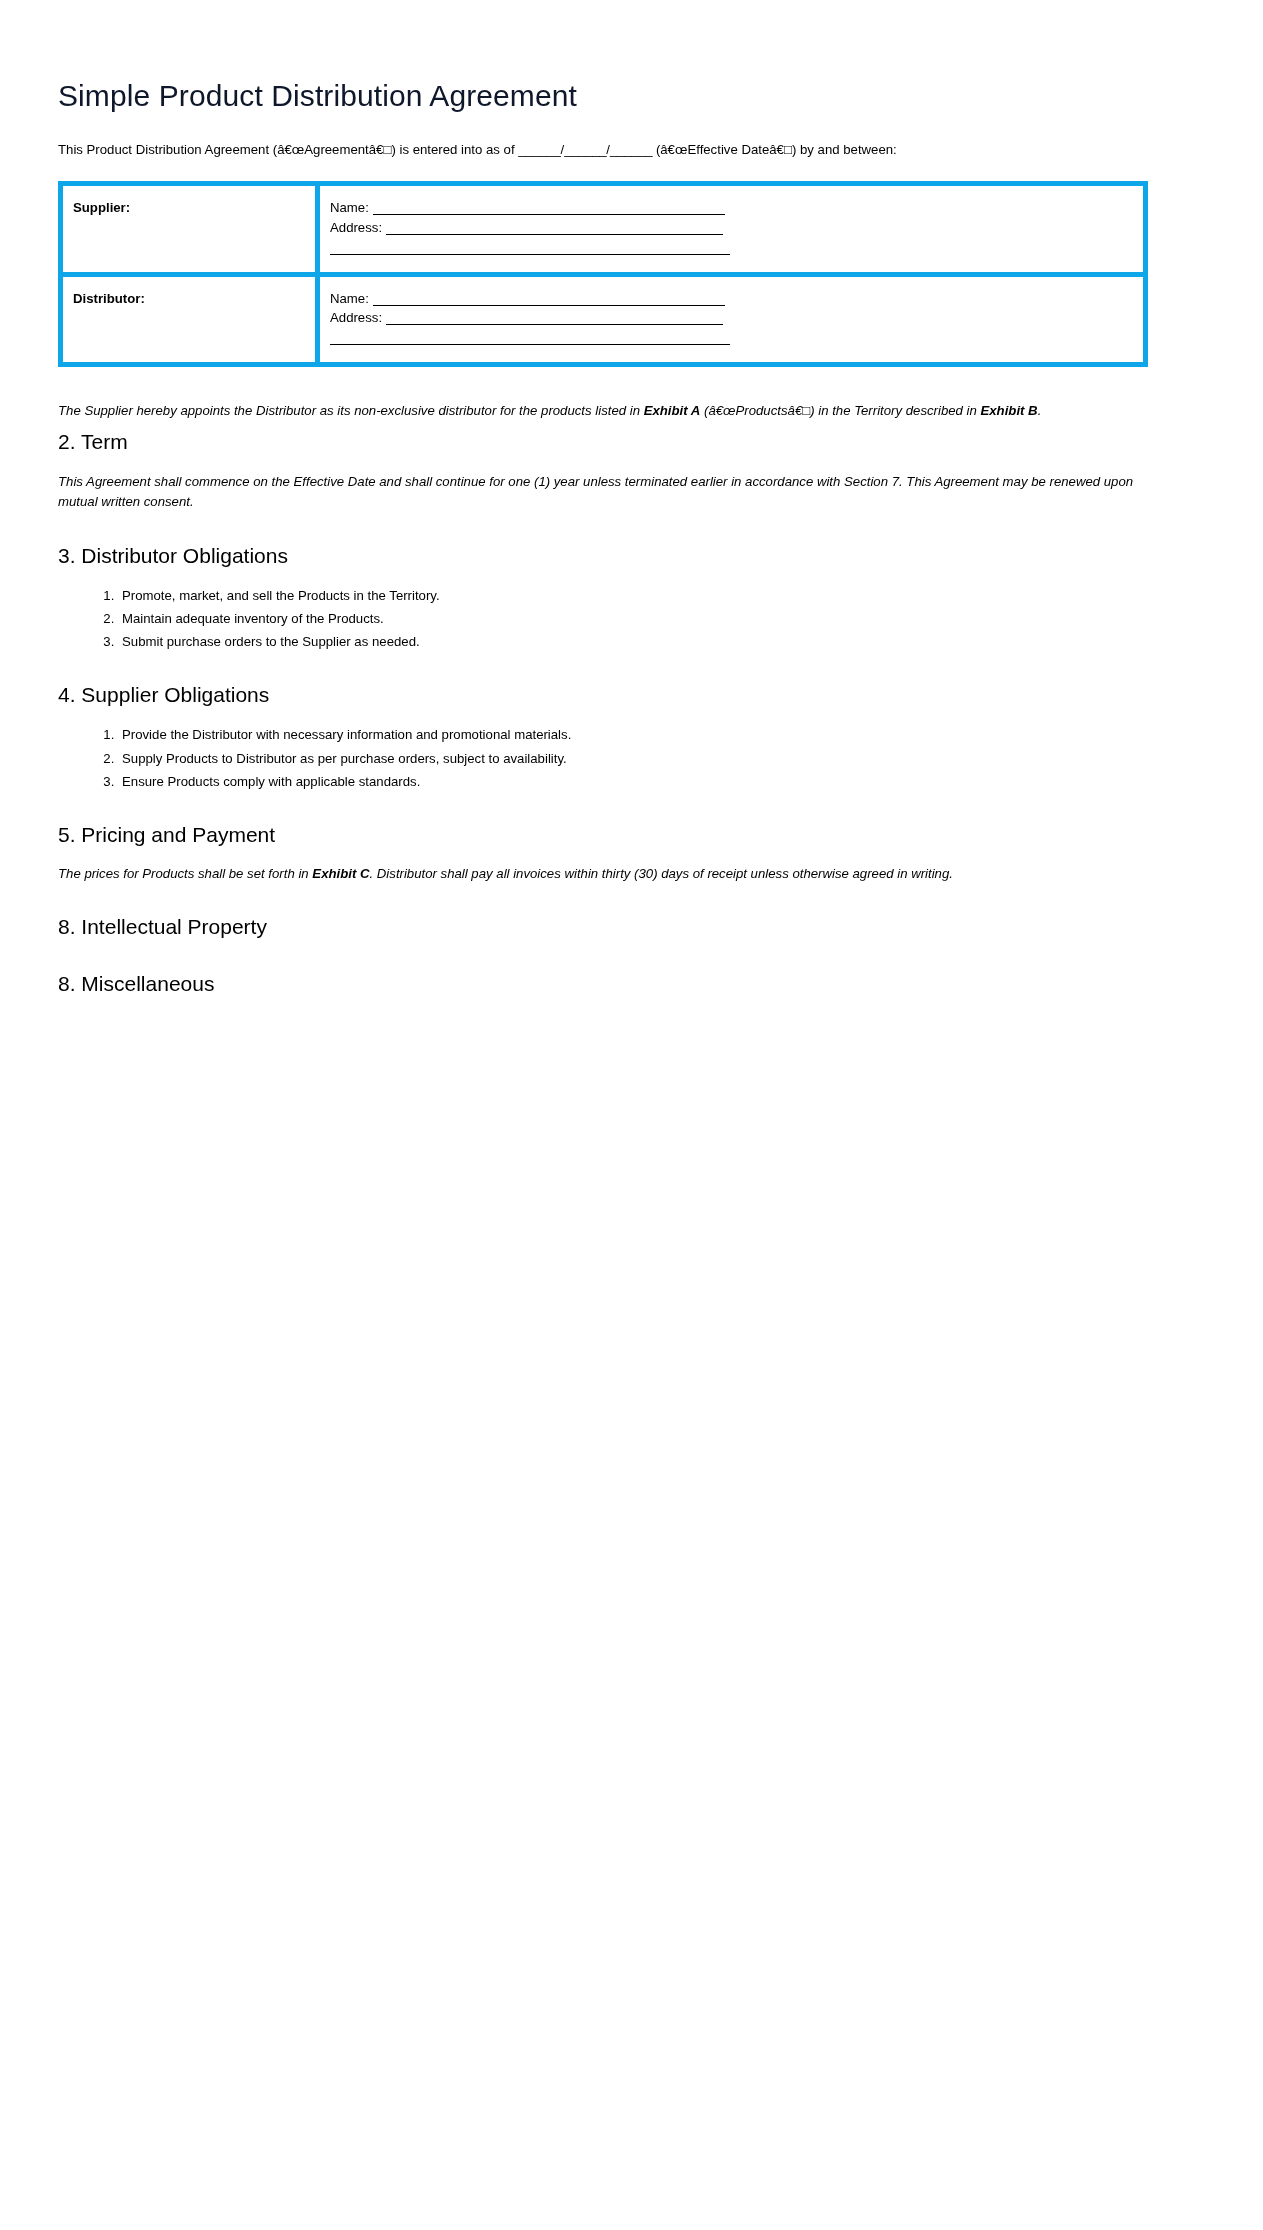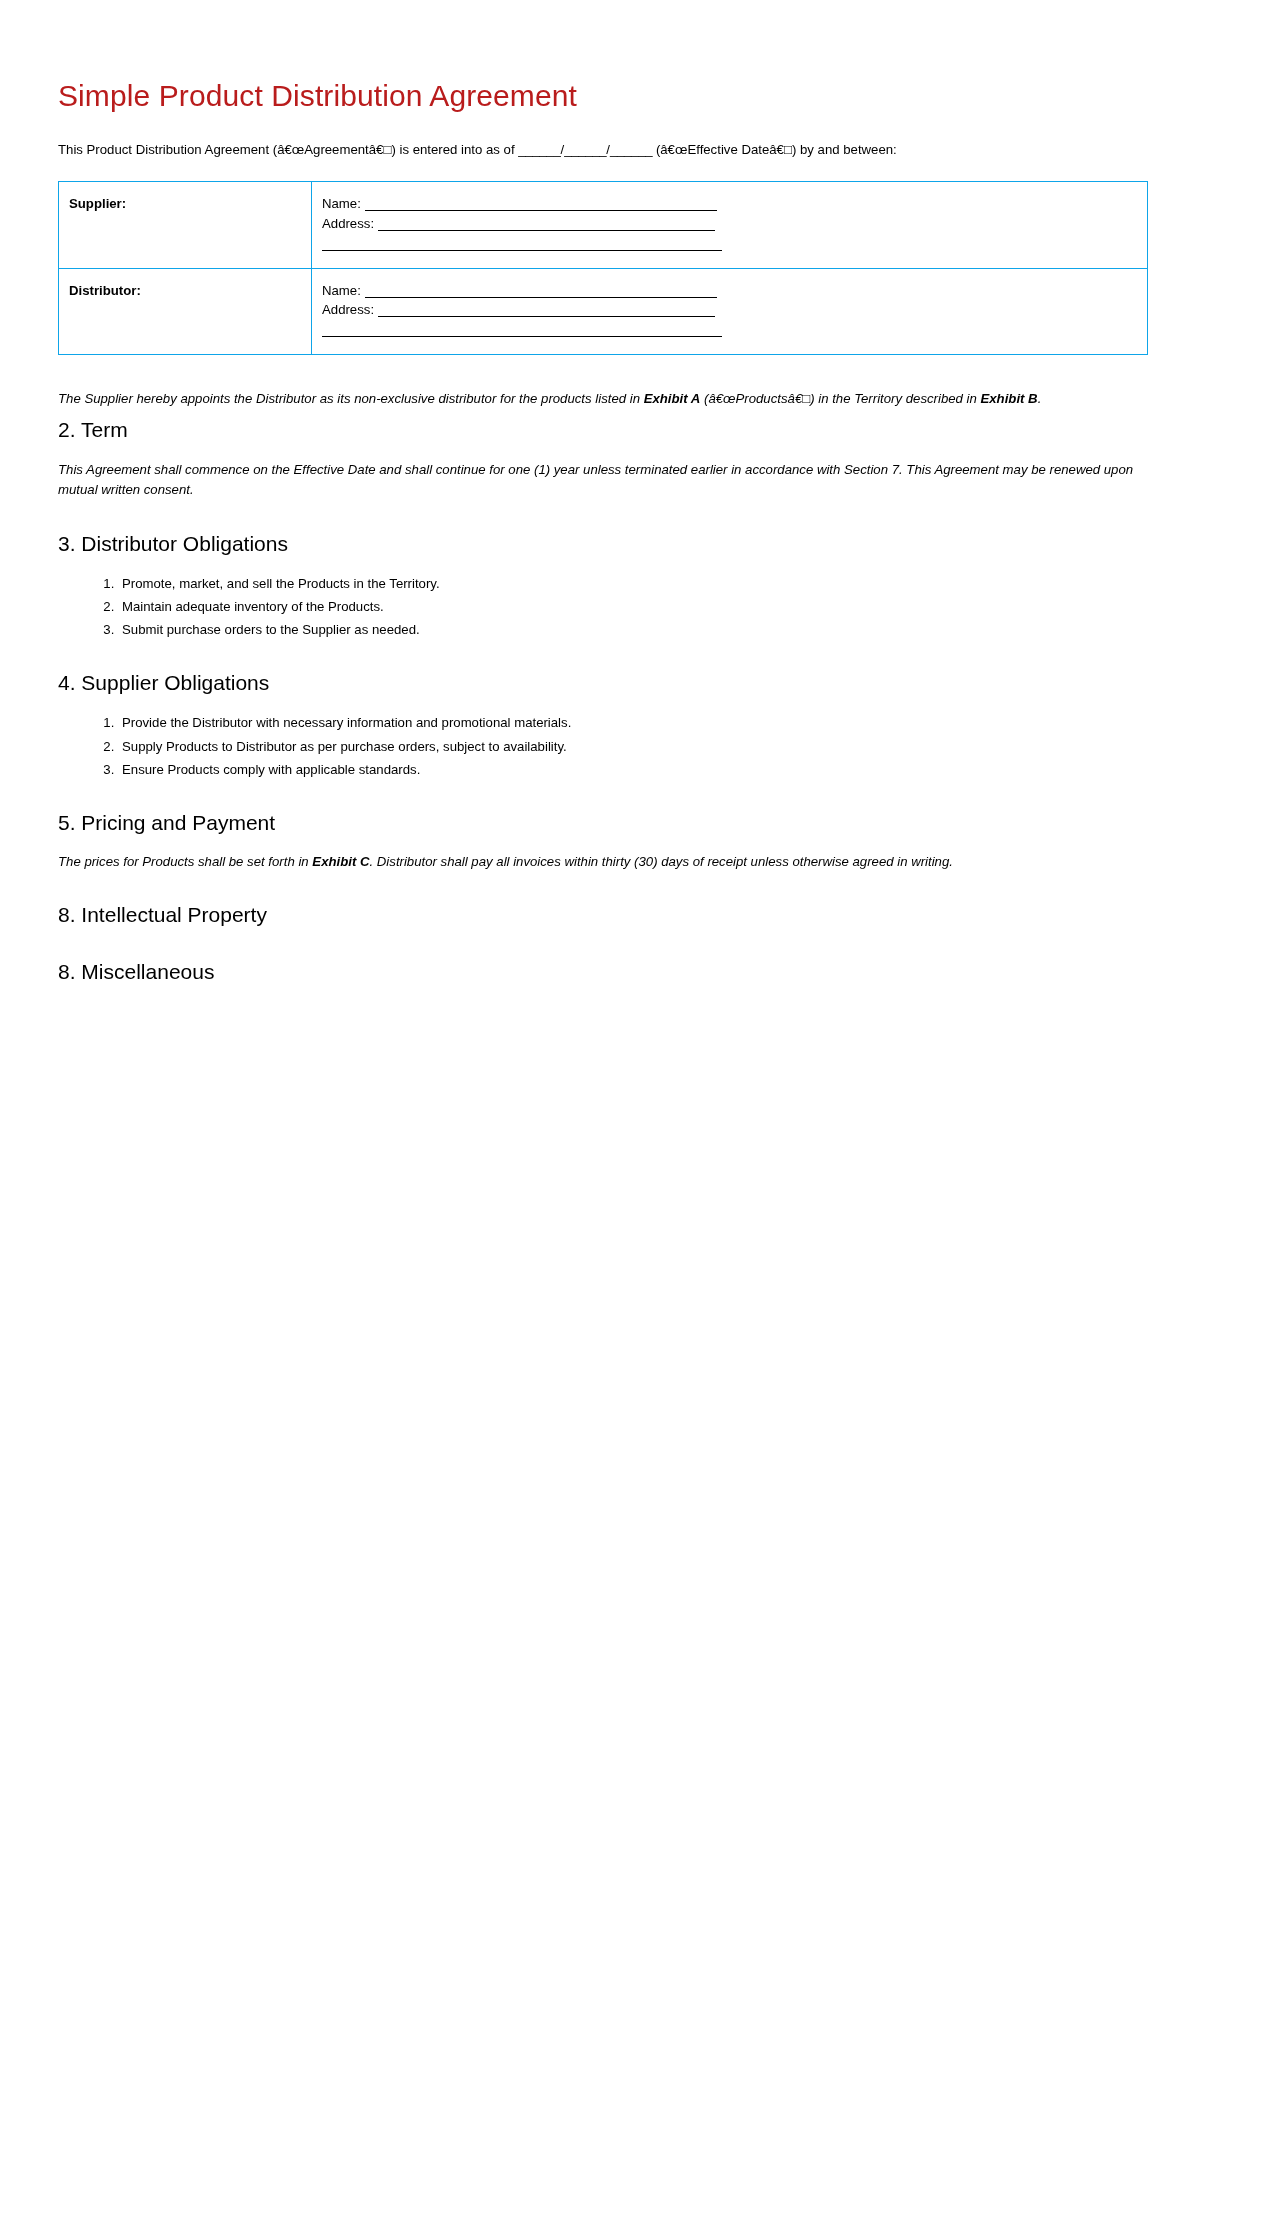--- a/index.html
+++ b/index.html
@@ -24,38 +24,38 @@
     left: 58px;
     top: 78px;
     width: 1118px;
   }
   h1.doc-title {
     font-size: 30px;
     font-weight: normal;
     line-height: 1.2;
     margin: 0 0 26px 0;
     letter-spacing: 0.1px;
-    color: #b91c1c;
+    color: #0f172a;
   }
   p.intro {
     font-size: 13.2px;
     line-height: 1.45;
     margin: 0 0 22px 0;
   }
   .blank-sm {
     letter-spacing: -0.3px;
   }
   table.parties {
     border-collapse: collapse;
     width: 1090px;
     margin: 0 0 34px 0;
     table-layout: fixed;
   }
   table.parties td {
-    border: 1px solid #0ea5e9;
+    border: 5px solid #0ea5e9;
     vertical-align: top;
     padding: 12px 10px 14px 10px;
     font-size: 13.2px;
     line-height: 1.5;
   }
   table.parties td.label {
     width: 232px;
     font-weight: bold;
   }
   .fieldline {

